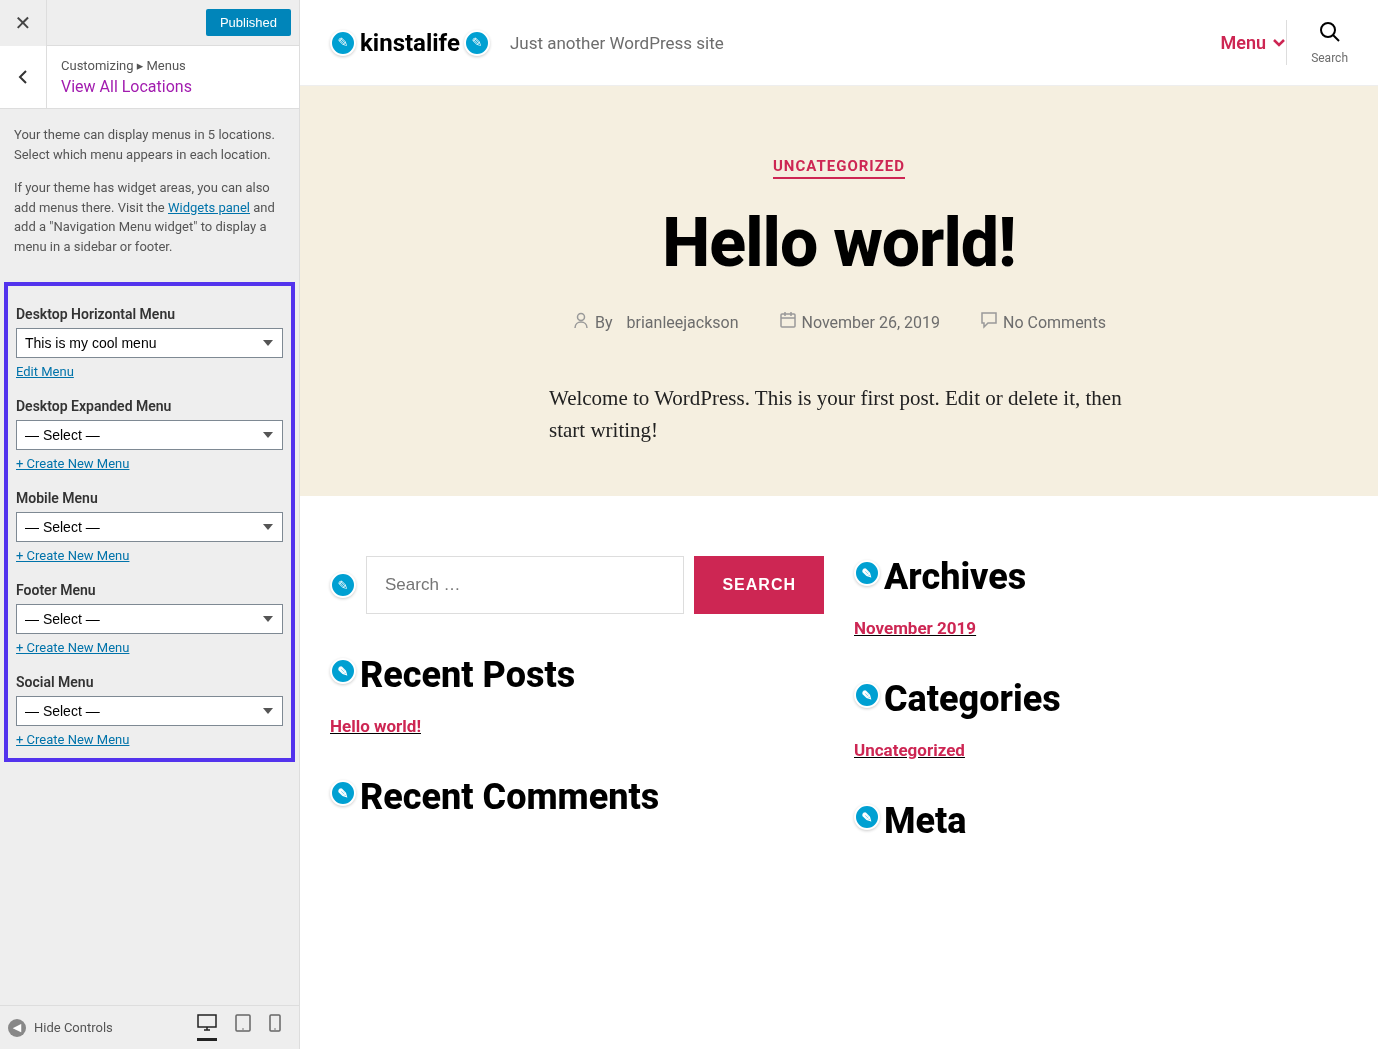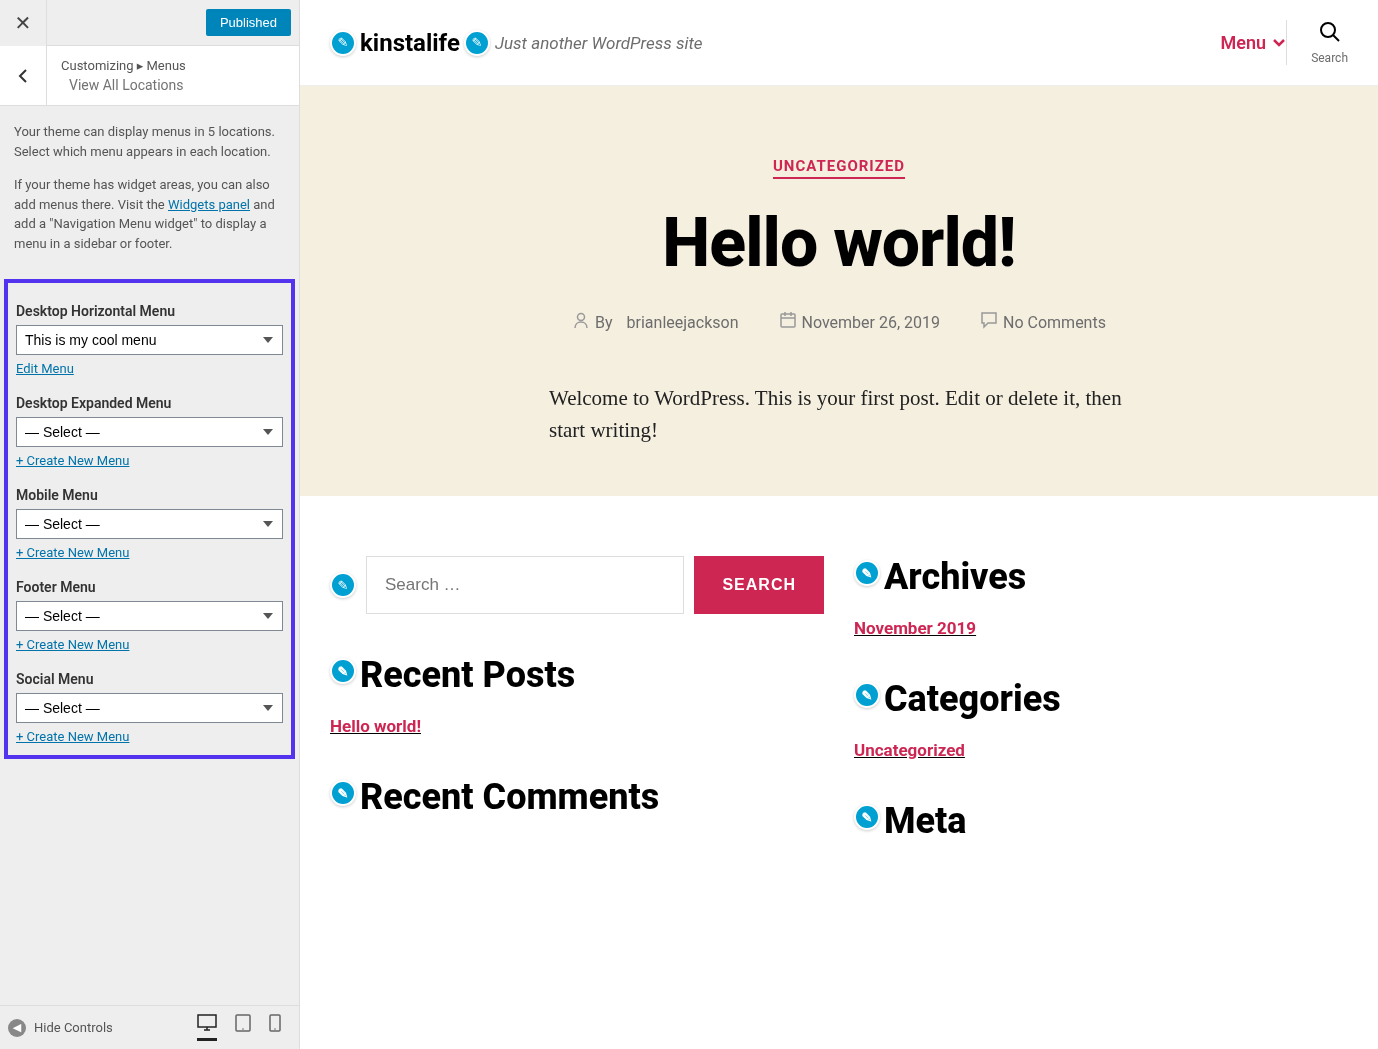--- a/index.html
+++ b/index.html
@@ -8,21 +8,21 @@
     
     .sidebar { width: 300px; background: #eee; display: flex; flex-direction: column; border-right: 1px solid #ddd; }
     .sidebar-topbar { display: flex; height: 46px; border-bottom: 1px solid #ddd; align-items: center; background: #eee; }
     .close-btn { width: 47px; height: 46px; display: flex; align-items: center; justify-content: center; border-right: 1px solid #ddd; font-size: 20px; color: #444; cursor: pointer; background: #eee; }
     .pub-btn { margin-left: auto; margin-right: 8px; background: #0085ba; color: #fff; border: none; padding: 6px 14px; font-size: 13px; border-radius: 2px; cursor: pointer; }
     
     .sidebar-header { display: flex; border-bottom: 1px solid #ddd; background: #fff; }
     .back-btn { width: 47px; display: flex; align-items: center; justify-content: center; border-right: 1px solid #ddd; cursor: pointer; font-size: 18px; color: #333; }
     .breadcrumb-area { padding: 12px 14px; flex: 1; }
     .breadcrumb-text { font-size: 13px; color: #555; }
-    .breadcrumb-title { font-size: 14px; color: #737373; margin-top: 4px; margin-left: 8px; }
+    .breadcrumb-title { font-size: 16px; color: #a21caf; margin-top: 4px; }
     
     .sidebar-desc { padding: 16px 14px 12px; font-size: 13px; color: #555; line-height: 1.5; }
     .sidebar-desc p { margin-bottom: 14px; }
     .sidebar-desc a { color: #0073aa; text-decoration: underline; }
     
     .highlight-box { margin: 0 4px; padding: 2px 8px 10px; border: 4px solid #5333ed; }
     .menu-location { margin-top: 18px; }
     .menu-loc-label { font-size: 14px; font-weight: 600; color: #333; margin-bottom: 6px; }
     .menu-select { width: 100%; height: 30px; border: 1px solid #7e8993; background: #fff; font-size: 14px; padding: 0 38px 0 8px; appearance: none; position: relative; }
     .select-wrap { position: relative; }
@@ -36,21 +36,21 @@
     .device-icons { margin-left: auto; display: flex; gap: 18px; padding-right: 10px; }
     .device-icon { font-size: 18px; color: #666; cursor: pointer; }
     .device-icon.active { color: #222; border-bottom: 3px solid #222; padding-bottom: 2px; }
     
     
     .preview { flex: 1; background: #fff; overflow: auto; }
     .preview-header { display: flex; align-items: center; padding: 20px 30px; border-bottom: 1px solid #eee; position: relative; }
     .site-branding { display: flex; align-items: center; gap: 4px; }
     .edit-badge { width: 26px; height: 26px; border-radius: 50%; background: #00a0d2; border: 2px solid #fff; box-shadow: 0 1px 3px rgba(0,0,0,0.2); display: inline-flex; align-items: center; justify-content: center; color: #fff; font-size: 13px; cursor: pointer; flex-shrink: 0; }
     .site-title { font-size: 24px; font-weight: 700; }
-    .site-tagline { font-size: 17px; color: #6d6d6d; margin-left: 1px; font-style: italic; }
+    .site-tagline { font-size: 17px; color: #6d6d6d; margin-left: 16px; }
     .header-right { margin-left: auto; display: flex; align-items: center; }
     .menu-toggle { color: #cd2653; font-size: 18px; font-weight: 600; display: flex; align-items: center; gap: 6px; cursor: pointer; }
     .search-toggle { display: flex; flex-direction: column; align-items: center; cursor: pointer; padding-left: 24px; border-left: 1px solid #ddd; }
     .search-icon-top { font-size: 22px; }
     .search-label { font-size: 12px; color: #6d6d6d; margin-top: 2px; }
     
     .hero { background: #f5efe0; padding: 70px 30px 50px; }
     .hero-inner { max-width: 640px; margin: 0 auto; text-align: center; }
     .cat-link { color: #cd2653; font-size: 15px; font-weight: 700; letter-spacing: 1px; border-bottom: 2px solid #cd2653; padding-bottom: 2px; text-transform: uppercase; }
     .post-title { font-size: 68px; font-weight: 800; margin-top: 28px; letter-spacing: -1px; }

